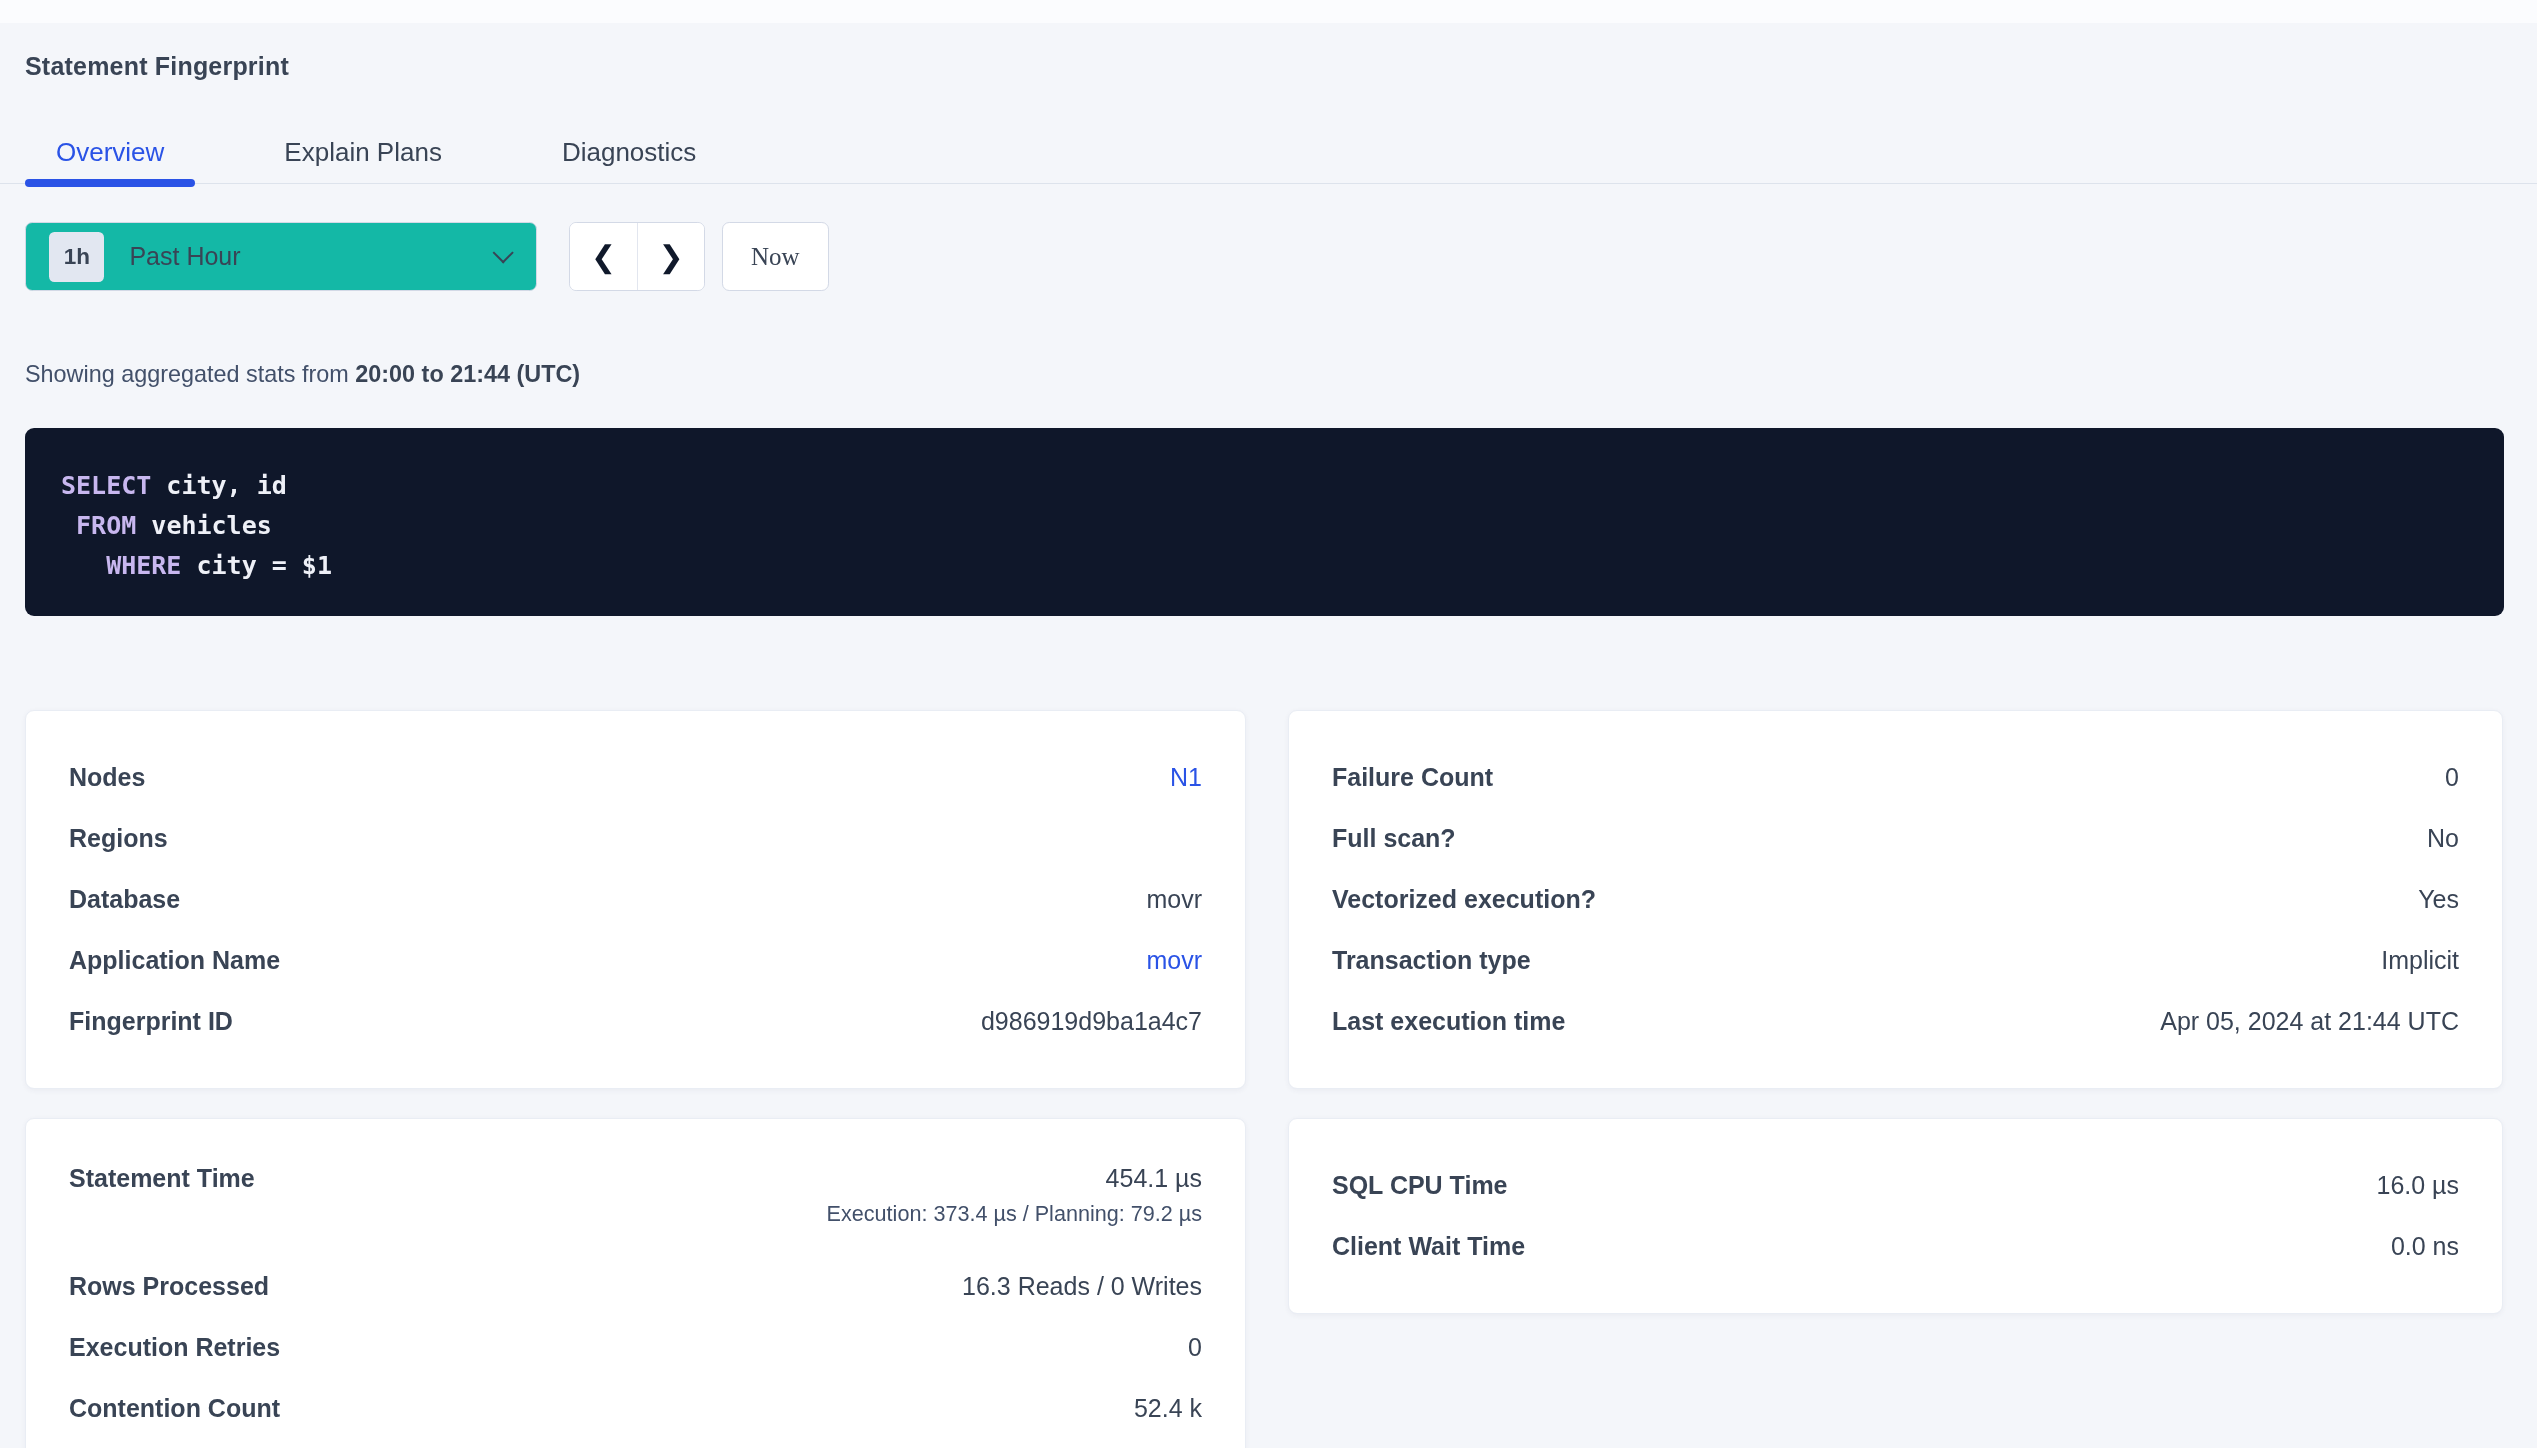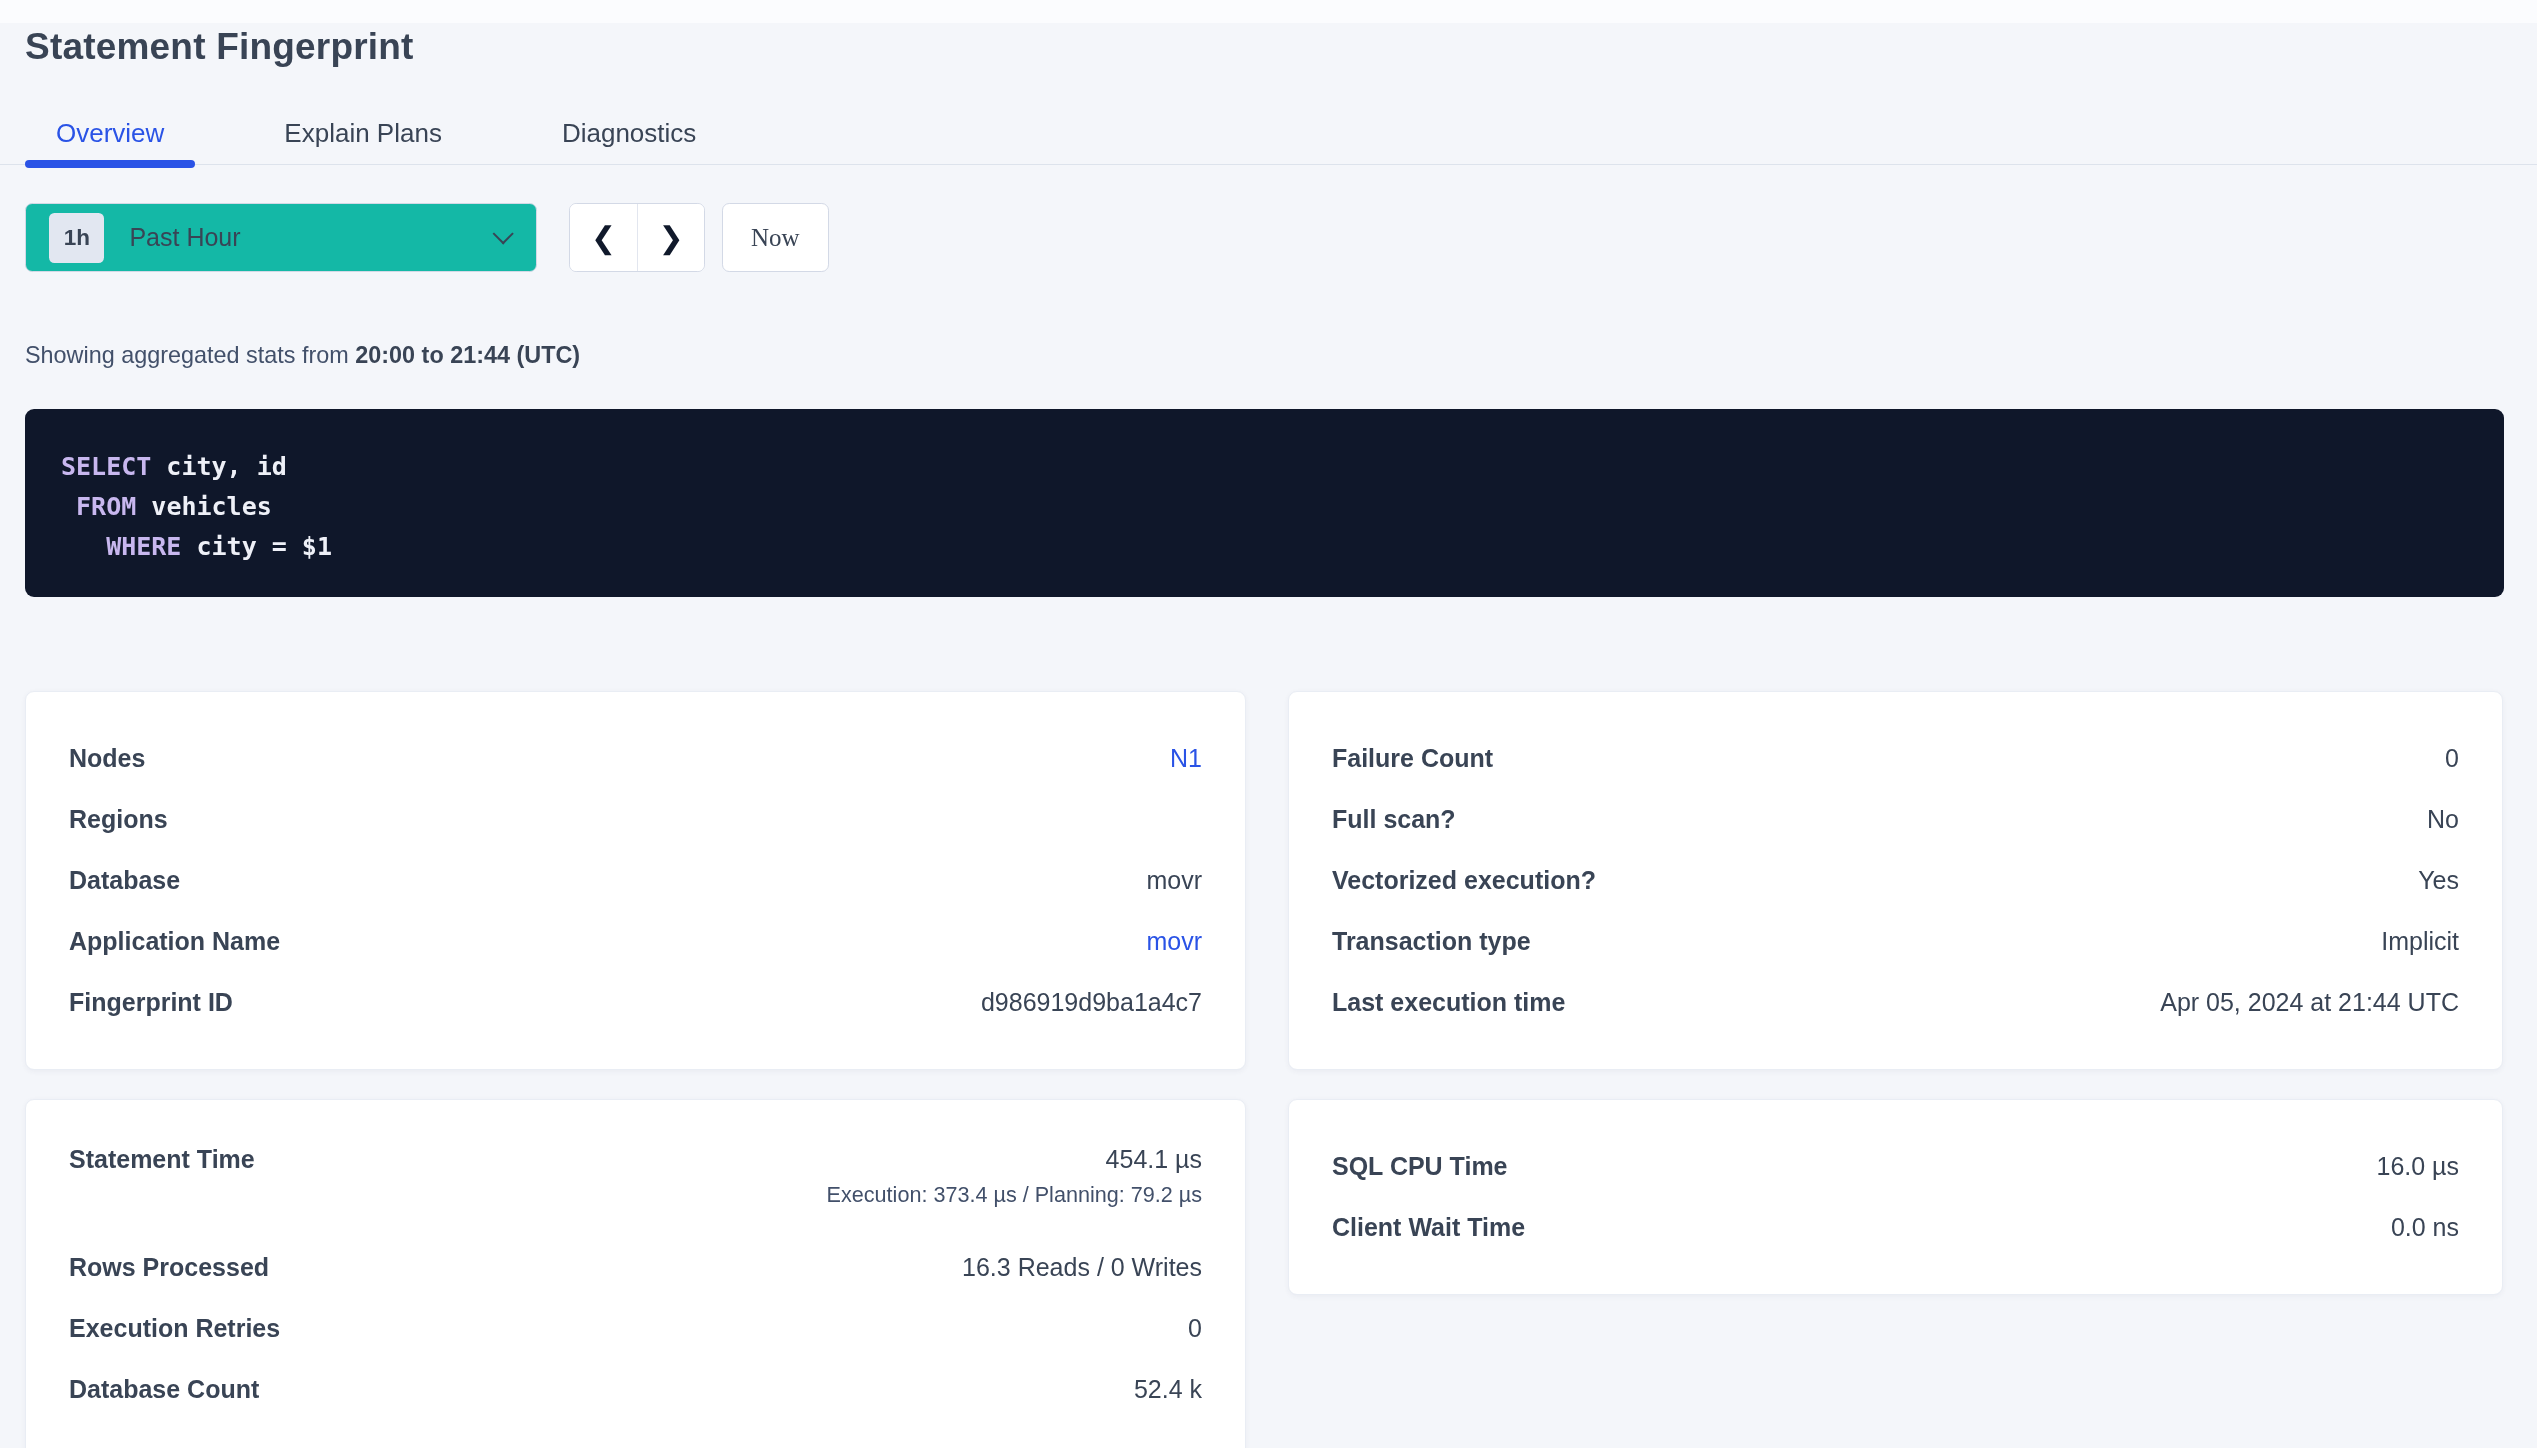--- a/index.html
+++ b/index.html
@@ -7,22 +7,22 @@
   body {
     background:#f4f6fa;
     color:#394455;
     font-family:"Liberation Sans", sans-serif;
     overflow:hidden;
   }
   .top-strip { height:23.4px; background:#fbfcfe; }
   .pad { padding-left:25px; padding-right:34px; }
 
   .page-title {
-    margin-top:4px;
-    font-size:37px;
+    margin-top:23px;
+    font-size:25px;
     font-weight:700;
     letter-spacing:0.2px;
     line-height:40px;
   }
 
   
   .tabs-bar { margin-top:36px; border-bottom:1.8px solid #dde3ec; }
   .tabs { display:flex; padding-left:25px; }
   .tab {
     position:relative;
@@ -260,21 +260,21 @@
       </div>
       <div class="crow">
         <span class="lbl">Rows Processed</span>
         <span class="val">16.3 Reads / 0 Writes</span>
       </div>
       <div class="crow">
         <span class="lbl">Execution Retries</span>
         <span class="val">0</span>
       </div>
       <div class="crow">
-        <span class="lbl">Database Count</span>
+        <span class="lbl">Contention Count</span>
         <span class="val">52.4 k</span>
       </div>
     </div>
 
     <div class="card">
       <div class="crow">
         <span class="lbl">SQL CPU Time</span>
         <span class="val">16.0 µs</span>
       </div>
       <div class="crow">

